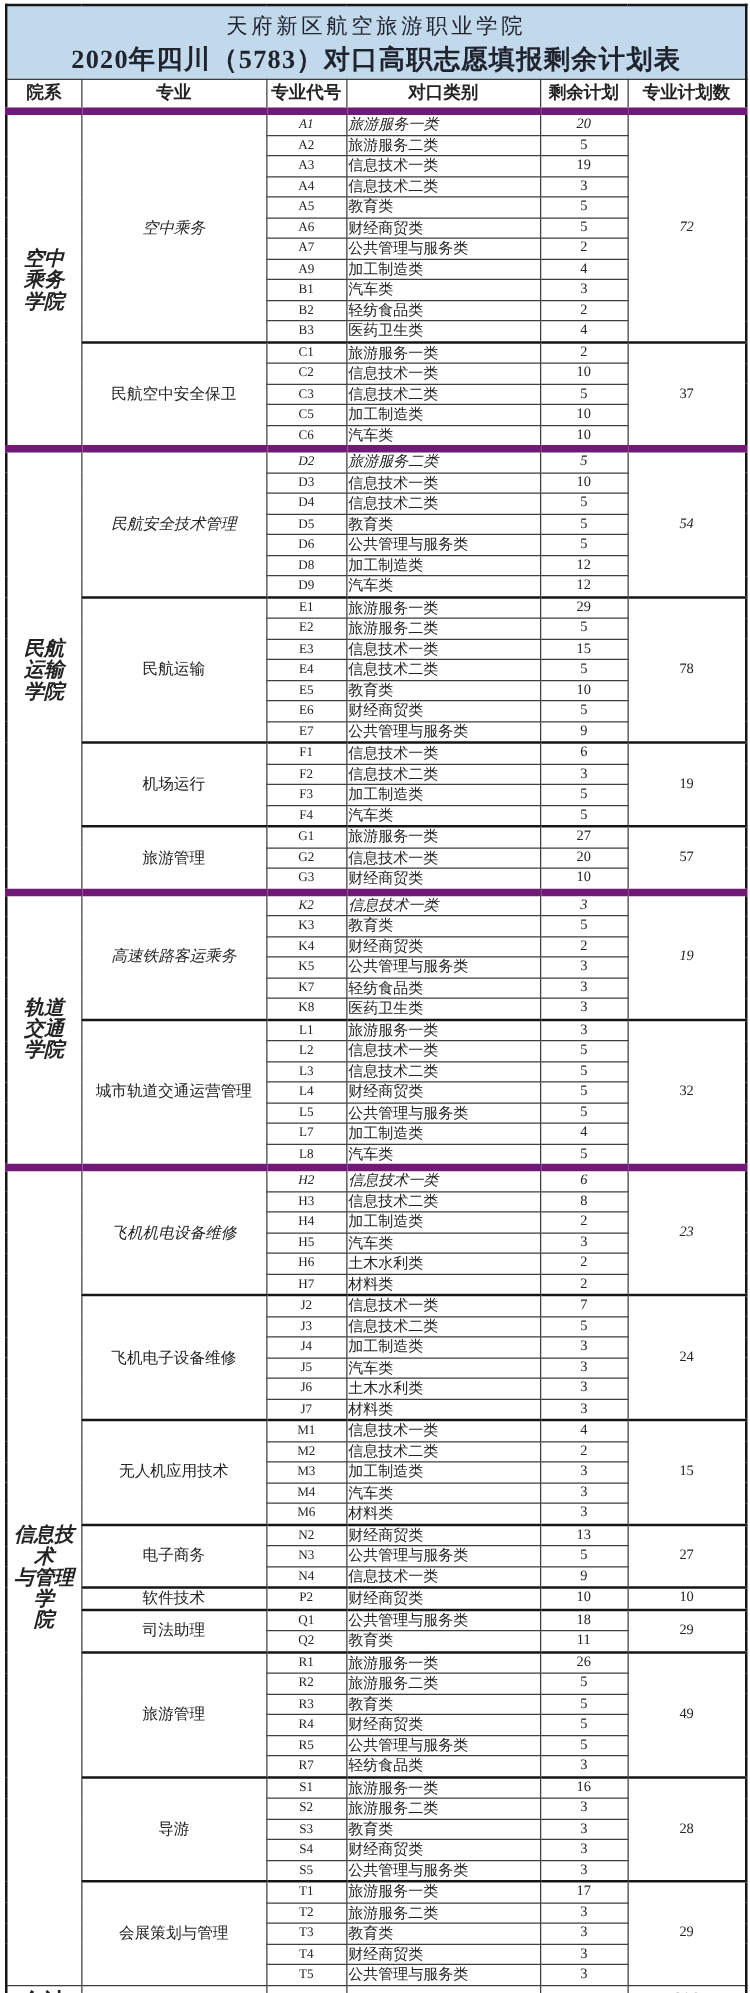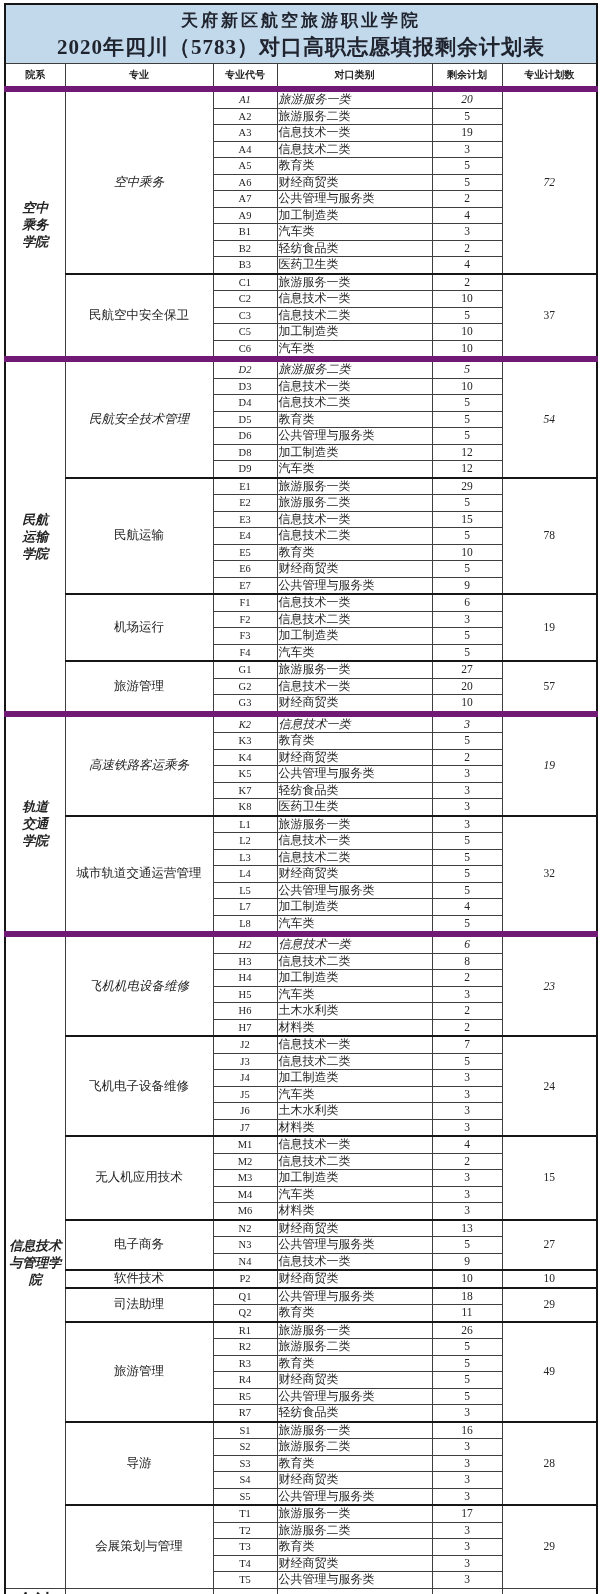--- a/index.html
+++ b/index.html
@@ -31,50 +31,50 @@
   }
   
   .title-cell {
     background: #c2d9ec;
     height: 58px;
     border-bottom: 2px solid #161616;
     padding: 2px 0;
   }
   .title-line1 {
     font-size: 17px;
-    font-weight: bold;
+    font-weight: normal;
     letter-spacing: 3px;
     color: #20242e;
     line-height: 26px;
   }
   .title-line2 {
     font-size: 21px;
     font-weight: bold;
     letter-spacing: 1px;
     color: #20242e;
     line-height: 26px;
   }
   
   tr.header-row th {
-    font-size: 10px;
+    font-size: 14px;
     font-weight: bold;
     height: 22px;
     line-height: 22px;
     border-bottom: 2px solid #161616;
     background: #ffffff;
   }
   
   tbody td {
     height: 15.5px;
     line-height: 13px;
     font-size: 11px;
   }
   td.dept {
     font-weight: bold;
-    font-size: 13px;
+    font-size: 16px;
     white-space: pre-line;
     line-height: 17px;
   }
   td.major {
     font-size: 12.5px;
   }
   td.code {
     font-size: 10.5px;
   }
   td.category {

